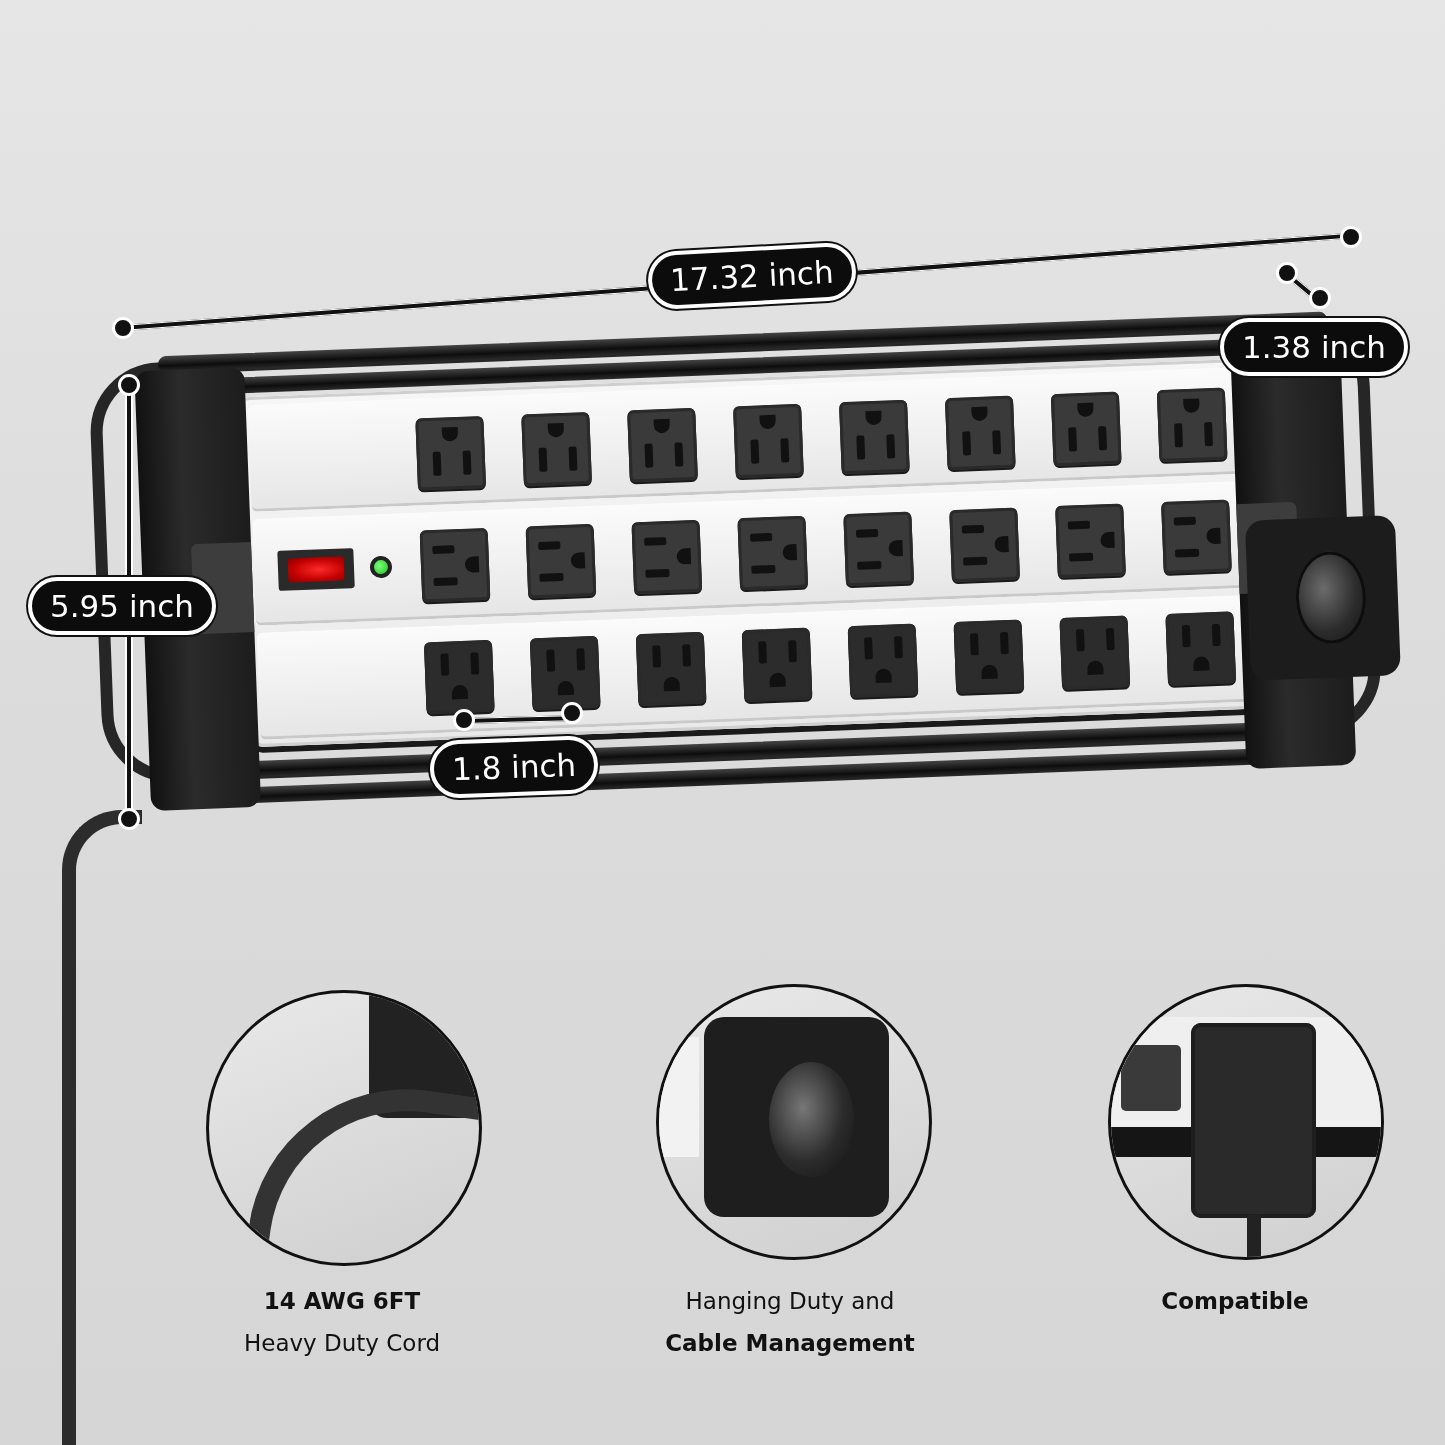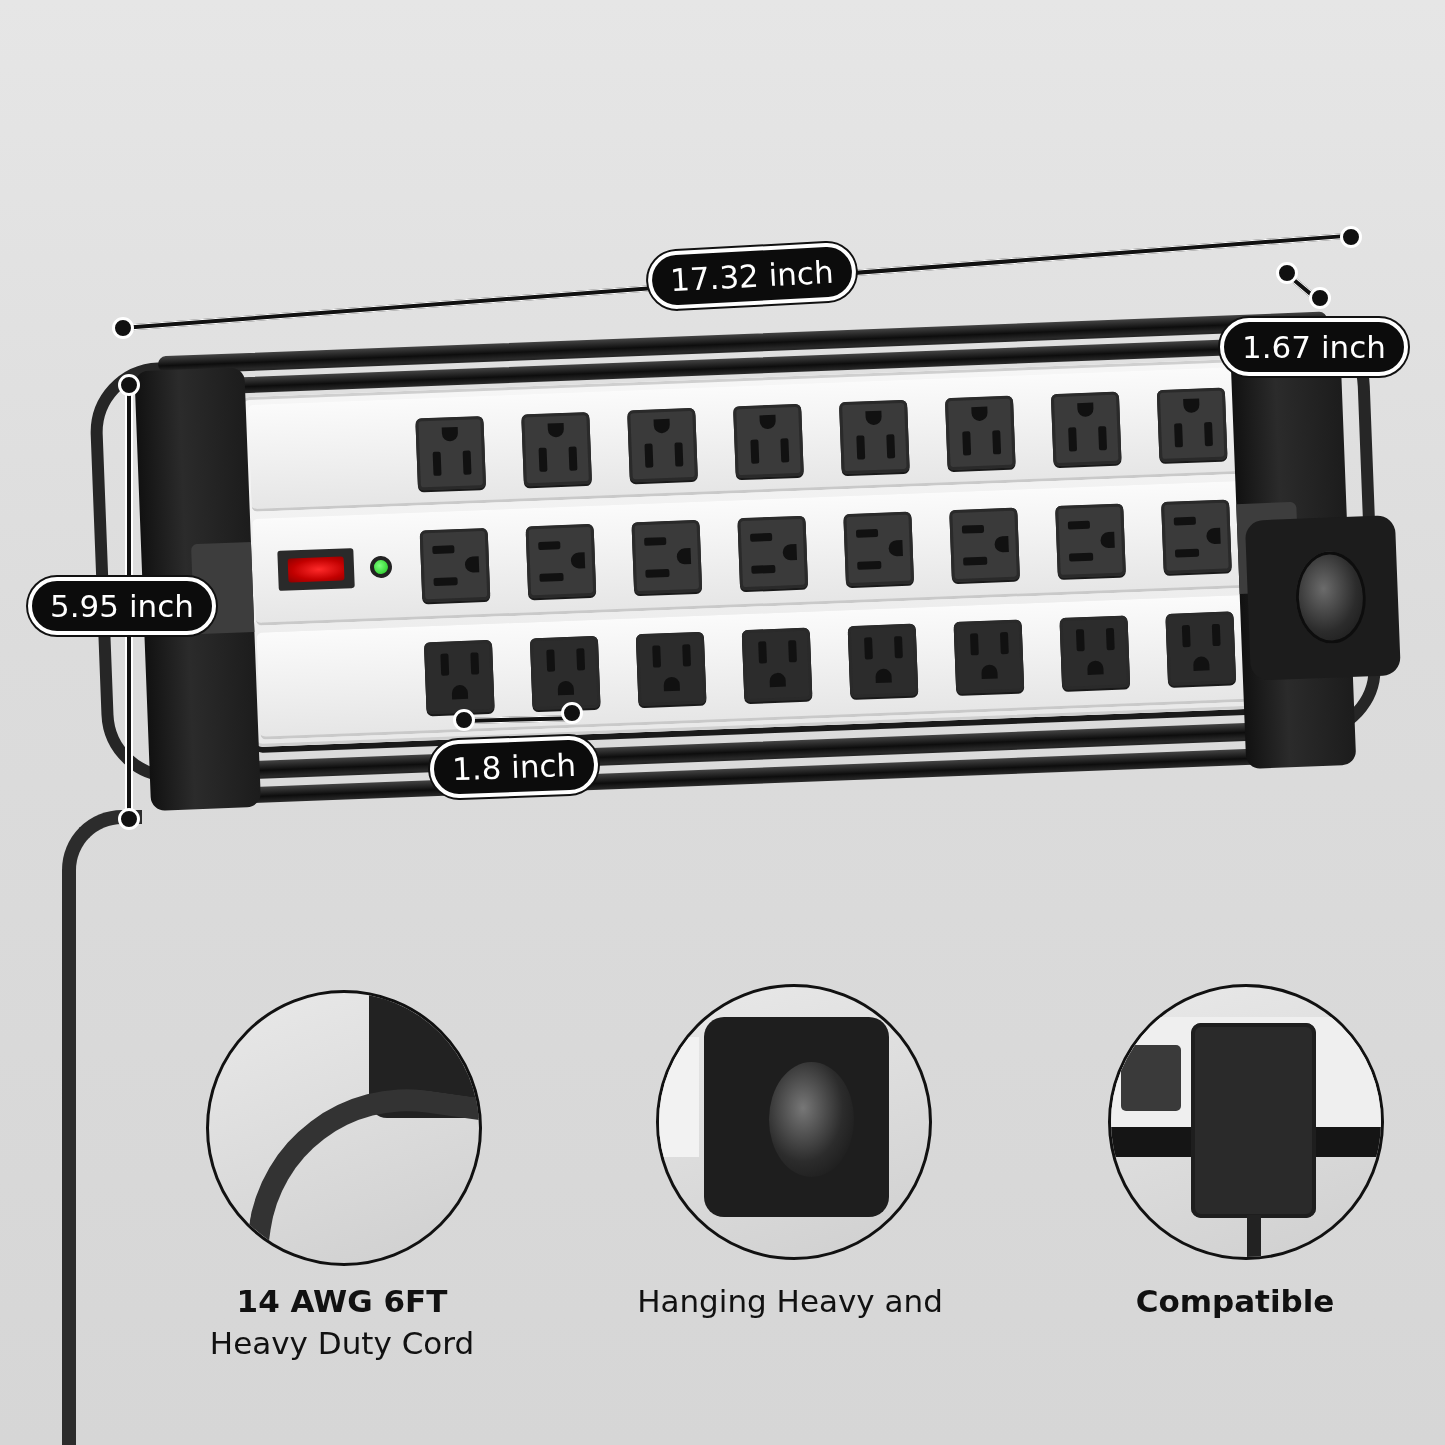--- a/index.html
+++ b/index.html
@@ -28,21 +28,21 @@
   .led .glow{position:absolute;left:4px;top:4px;width:14px;height:14px;border-radius:50%;background:radial-gradient(circle at 40% 40%,#7dff7d,#19c219);}
   .power-cord{position:absolute;left:62px;top:810px;width:80px;height:640px;border-left:14px solid #2c2c2c;border-top:14px solid #2c2c2c;border-top-left-radius:60px;box-sizing:border-box;}
   
   .dim-line{position:absolute;height:4px;background:#111;border-top:1px solid #fff;border-bottom:1px solid #fff;transform-origin:0 50%;}
   .dim-vline{position:absolute;width:4px;background:#111;border-left:2px solid #fff;border-right:2px solid #fff;}
   .dot{position:absolute;width:16px;height:16px;border-radius:50%;background:#111;border:3px solid #fff;box-sizing:content-box;}
   .pill{position:absolute;background:#0c0c0c;color:#fff;border:4px solid #fff;border-radius:30px;box-shadow:0 0 0 2px #111;
     font-family:"DejaVu Sans","Liberation Sans",sans-serif;font-size:31px;line-height:50px;height:50px;padding:0 18px;white-space:nowrap;}
   
   .inset{position:absolute;width:270px;height:270px;border-radius:50%;border:3px solid #111;overflow:hidden;background:linear-gradient(160deg,#e9e9e9,#cfcfcf);}
-  .caption{position:absolute;width:420px;text-align:center;color:#111;font-family:"DejaVu Sans","Liberation Sans",sans-serif;font-size:31px;line-height:42px;}
+  .caption{position:absolute;width:420px;text-align:center;color:#111;font-family:"DejaVu Sans","Liberation Sans",sans-serif;font-size:23px;line-height:42px;}
   .caption .b{font-weight:bold;display:block;}
   .caption .n{font-weight:normal;display:block;}
 </style>
 </head>
 <body>
 
 <div id="product">
   <div class="strip-wrap">
     <div class="cord-loop"></div>
     <div class="rail" style="top:34px;"></div>
@@ -198,21 +198,21 @@
 </div>
 
 <div class="dim-line" style="left:122px;top:325px;width:1232px;transform:rotate(-4.3deg);"></div>
 <div class="dot" style="left:112px;top:317px;"></div>
 <div class="dot" style="left:1340px;top:226px;"></div>
 <div class="pill" style="left:648px;top:247px;transform:rotate(-3deg);">17.32 inch</div>
 
 <div class="dim-line" style="left:1288px;top:272px;width:36px;transform:rotate(40deg);"></div>
 <div class="dot" style="left:1276px;top:262px;"></div>
 <div class="dot" style="left:1309px;top:287px;"></div>
-<div class="pill" style="left:1220px;top:318px;">1.67 inch</div>
+<div class="pill" style="left:1220px;top:318px;">1.38 inch</div>
 
 <div class="dim-vline" style="left:125px;top:384px;height:436px;"></div>
 <div class="dot" style="left:118px;top:374px;"></div>
 <div class="dot" style="left:118px;top:808px;"></div>
 <div class="pill" style="left:28px;top:577px;">5.95 inch</div>
 
 <div class="dim-line" style="left:464px;top:718px;width:108px;transform:rotate(-1.5deg);"></div>
 <div class="dot" style="left:453px;top:709px;"></div>
 <div class="dot" style="left:561px;top:702px;"></div>
 <div class="pill" style="left:430px;top:738px;transform:rotate(-2deg);">1.8 inch</div>
@@ -226,21 +226,22 @@
   <span class="n">Heavy Duty Cord</span>
 </div>
 
 <div class="inset" style="left:656px;top:984px;">
   <div class="abs" style="left:0;top:50px;width:40px;height:120px;background:#f2f2f2;"></div>
   <div class="abs" style="left:45px;top:30px;width:185px;height:200px;background:#1e1e1e;border-radius:20px;">
     <div class="abs" style="left:65px;top:45px;width:85px;height:115px;border-radius:50%;background:radial-gradient(ellipse at 40% 40%,#777 0%,#2c2c2c 55%,#111 100%);"></div>
   </div>
 </div>
 <div class="caption" style="left:580px;top:1280px;">
-  <span class="n">Hanging Heavy and</span>
+  <span class="n">Hanging Duty and</span>
+  <span class="b">Cable Management</span>
 </div>
 
 <div class="inset" style="left:1108px;top:984px;">
   <div class="abs" style="left:0;top:30px;width:270px;height:110px;background:#efefef;"></div>
   <div class="abs" style="left:0;top:140px;width:270px;height:30px;background:#151515;"></div>
   <div class="abs" style="left:10px;top:58px;width:60px;height:66px;background:#3a3a3a;border-radius:5px;"></div>
   <div class="abs" style="left:80px;top:36px;width:125px;height:195px;background:#2a2a2a;border-radius:10px;box-shadow:inset 0 0 0 4px #1e1e1e;"></div>
   <div class="abs" style="left:136px;top:228px;width:14px;height:45px;background:#222;"></div>
 </div>
 <div class="caption" style="left:1025px;top:1280px;">

